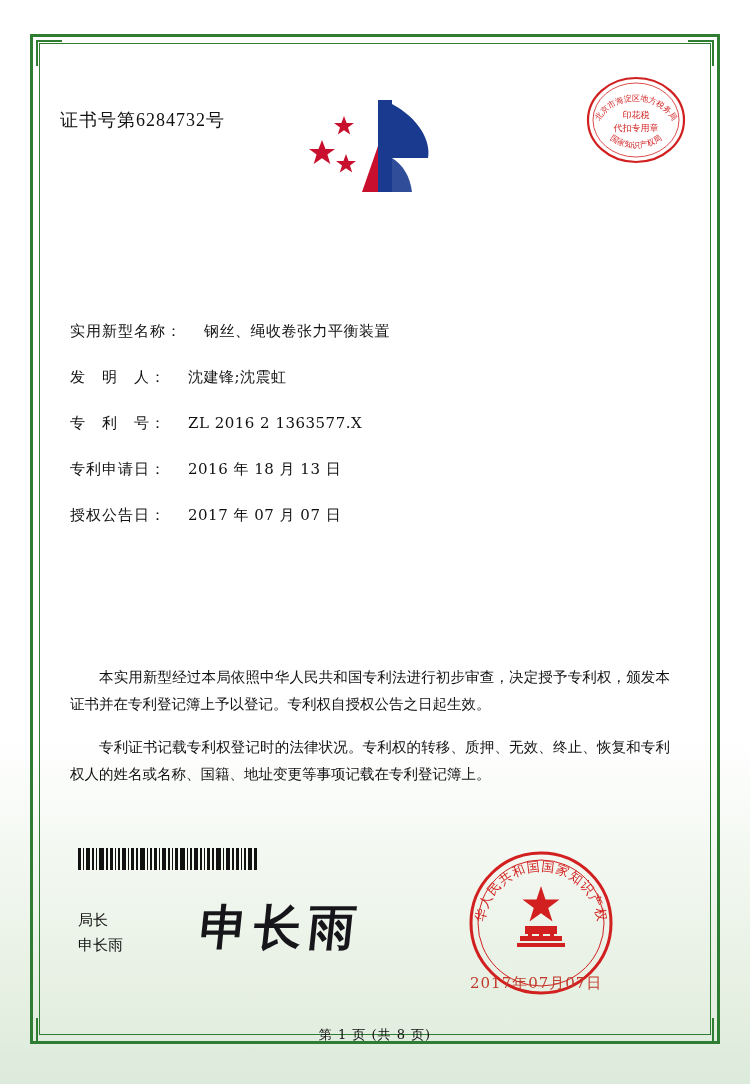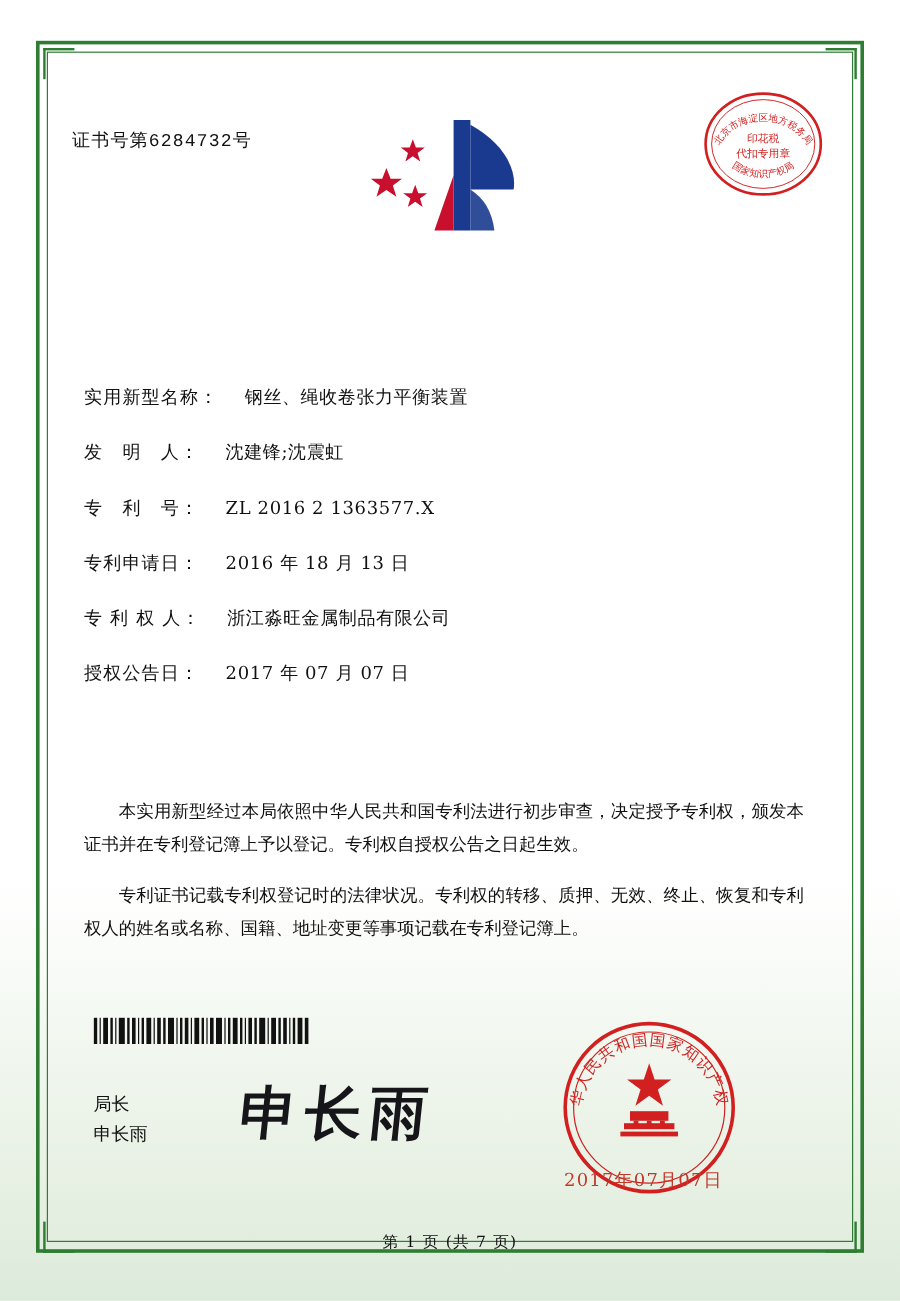--- a/index.html
+++ b/index.html
@@ -51,24 +51,24 @@
   .corner.tl { left: 36px;  top: 40px;  border-right: none; border-bottom: none; }
   .corner.tr { right: 36px; top: 40px;  border-left: none;  border-bottom: none; }
   .corner.bl { left: 36px;  bottom: 40px; border-right: none; border-top: none; }
   .corner.br { right: 36px; bottom: 40px; border-left: none;  border-top: none; }
 
   
   .cert-no {
     position: absolute;
     left: 60px;
     top: 108px;
-    font-size: 15px;
+    font-size: 18px;
     letter-spacing: 1px;
     color: #111;
-    font-family: Liberation Mono, monospace;
+    font-family: Liberation Serif, serif;
   }
 
   
   .logo {
     position: absolute;
     left: 300px;
     top: 92px;
     width: 140px;
     height: 105px;
   }
@@ -268,24 +268,20 @@
     </div>
     <div class="field-row">
       <span class="field-label">专　利　号：</span>
       <span class="field-value">ZL 2016 2 1363577.X</span>
     </div>
     <div class="field-row">
       <span class="field-label">专利申请日：</span>
       <span class="field-value">2016 年 18 月 13 日</span>
     </div>
     <div class="field-row">
-      <span class="field-label">专 利 权 人：</span>
-      <span class="field-value">浙江淼旺金属制品有限公司</span>
-    </div>
-    <div class="field-row">
       <span class="field-label">授权公告日：</span>
       <span class="field-value">2017 年 07 月 07 日</span>
     </div>
   </div>
 
   <div class="body-text">
     <p>本实用新型经过本局依照中华人民共和国专利法进行初步审查，决定授予专利权，颁发本证书并在专利登记簿上予以登记。专利权自授权公告之日起生效。</p>
     <p>专利证书记载专利权登记时的法律状况。专利权的转移、质押、无效、终止、恢复和专利权人的姓名或名称、国籍、地址变更等事项记载在专利登记簿上。</p>
   </div>
 
@@ -356,15 +352,15 @@
         <rect x="57" y="76" width="32" height="8"></rect>
         <rect x="60" y="84" width="4" height="3"></rect>
         <rect x="71" y="84" width="4" height="3"></rect>
         <rect x="82" y="84" width="4" height="3"></rect>
       </g>
     </svg>
   </div>
 
   <div class="seal-date">2017年07月07日</div>
 
-  <div class="footer">第 1 页 (共 7 页)</div>
+  <div class="footer">第 1 页 (共 8 页)</div>
 
 </div>
 
 </body></html>

